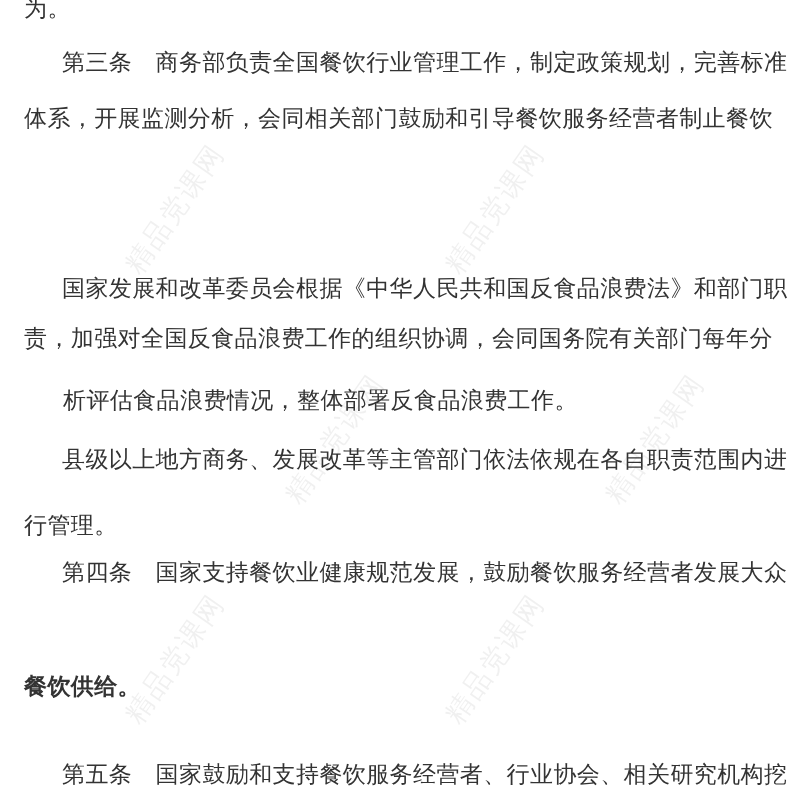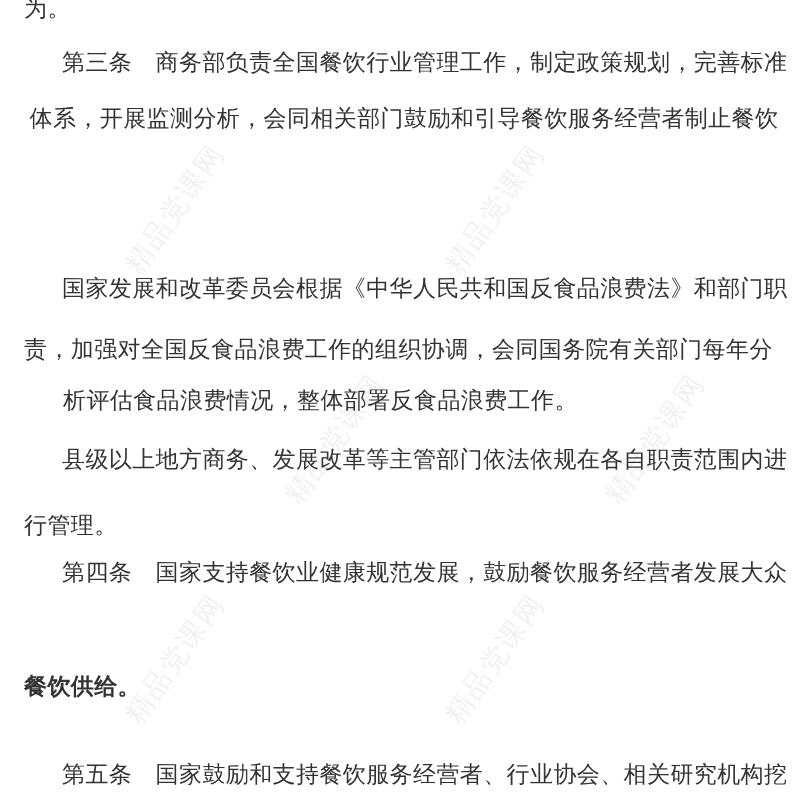--- a/index.html
+++ b/index.html
@@ -22,23 +22,23 @@
     white-space: nowrap; transform: rotate(-55deg); transform-origin: center center;
     letter-spacing: 2px;
   }
 </style>
 </head>
 <body>
 
 <div class="doc">
   <div class="line" style="top: -7px;">为。</div>
   <div class="line indent" style="top: 47px;">第三条　商务部负责全国餐饮行业管理工作，制定政策规划，完善标准</div>
-  <div class="line" style="top: 103px; text-align: center;">体系，开展监测分析，会同相关部门鼓励和引导餐饮服务经营者制止餐饮</div>
+  <div class="line" style="top: 103px;">体系，开展监测分析，会同相关部门鼓励和引导餐饮服务经营者制止餐饮</div>
   <div class="line indent" style="top: 273px;">国家发展和改革委员会根据《中华人民共和国反食品浪费法》和部门职</div>
-  <div class="line" style="top: 334px;">责，加强对全国反食品浪费工作的组织协调，会同国务院有关部门每年分</div>
+  <div class="line" style="top: 323px;">责，加强对全国反食品浪费工作的组织协调，会同国务院有关部门每年分</div>
   <div class="line" style="top: 385px; margin-left: 39px;">析评估食品浪费情况，整体部署反食品浪费工作。</div>
   <div class="line indent" style="top: 444px;">县级以上地方商务、发展改革等主管部门依法依规在各自职责范围内进</div>
   <div class="line" style="top: 510px;">行管理。</div>
   <div class="line indent" style="top: 557px;">第四条　国家支持餐饮业健康规范发展，鼓励餐饮服务经营者发展大众</div>
   <div class="line" style="top: 671px; font-weight: bold;">餐饮供给。</div>
   <div class="line indent" style="top: 759px;">第五条　国家鼓励和支持餐饮服务经营者、行业协会、相关研究机构挖</div>
 </div>
 
 <div class="watermarks">
   <div class="wm" style="left: 100px; top: 190px;">精品党课网</div>

